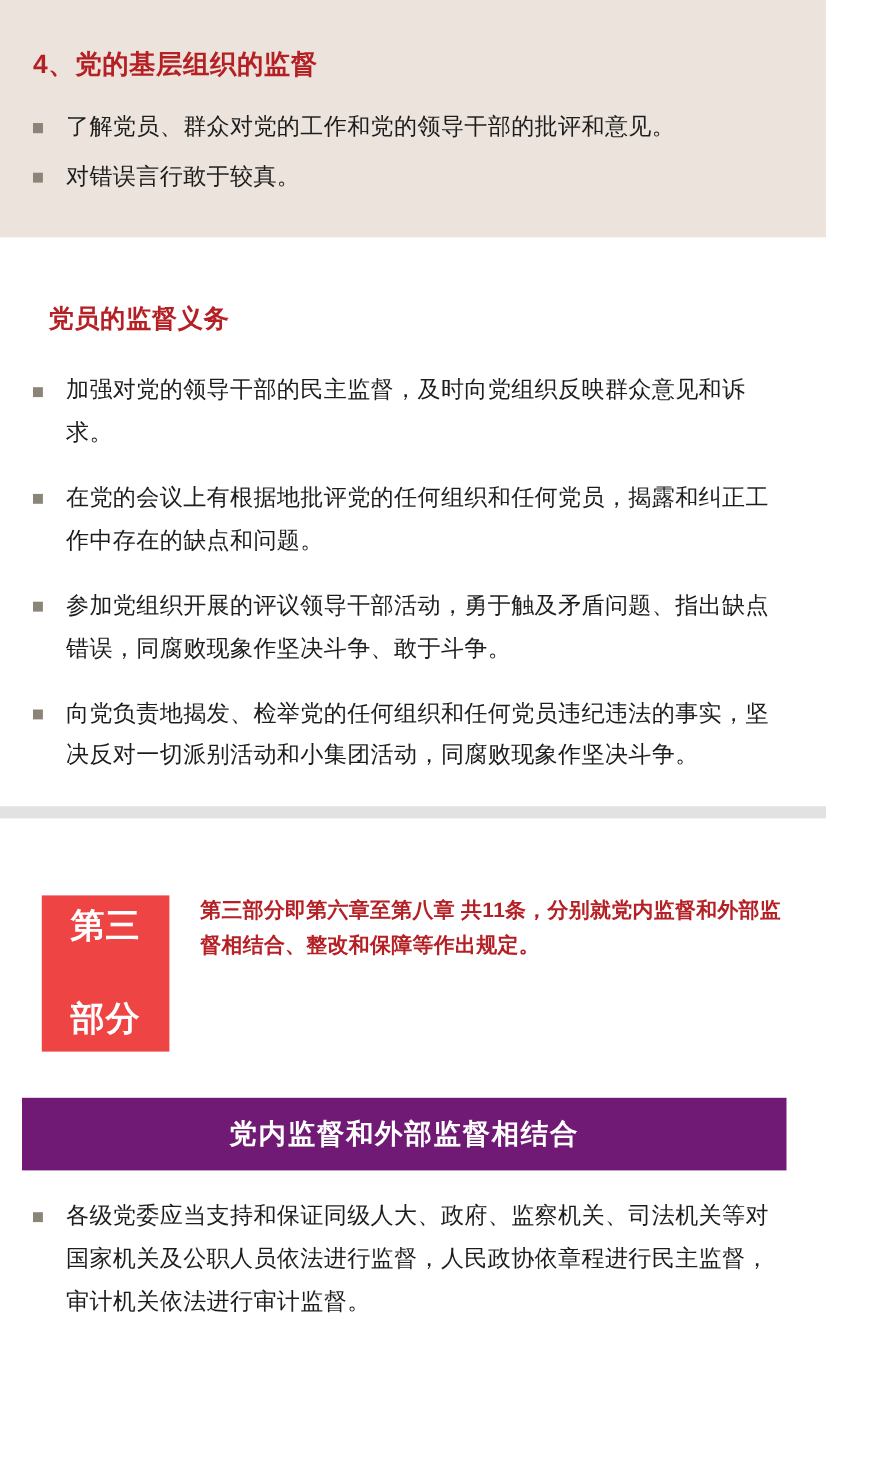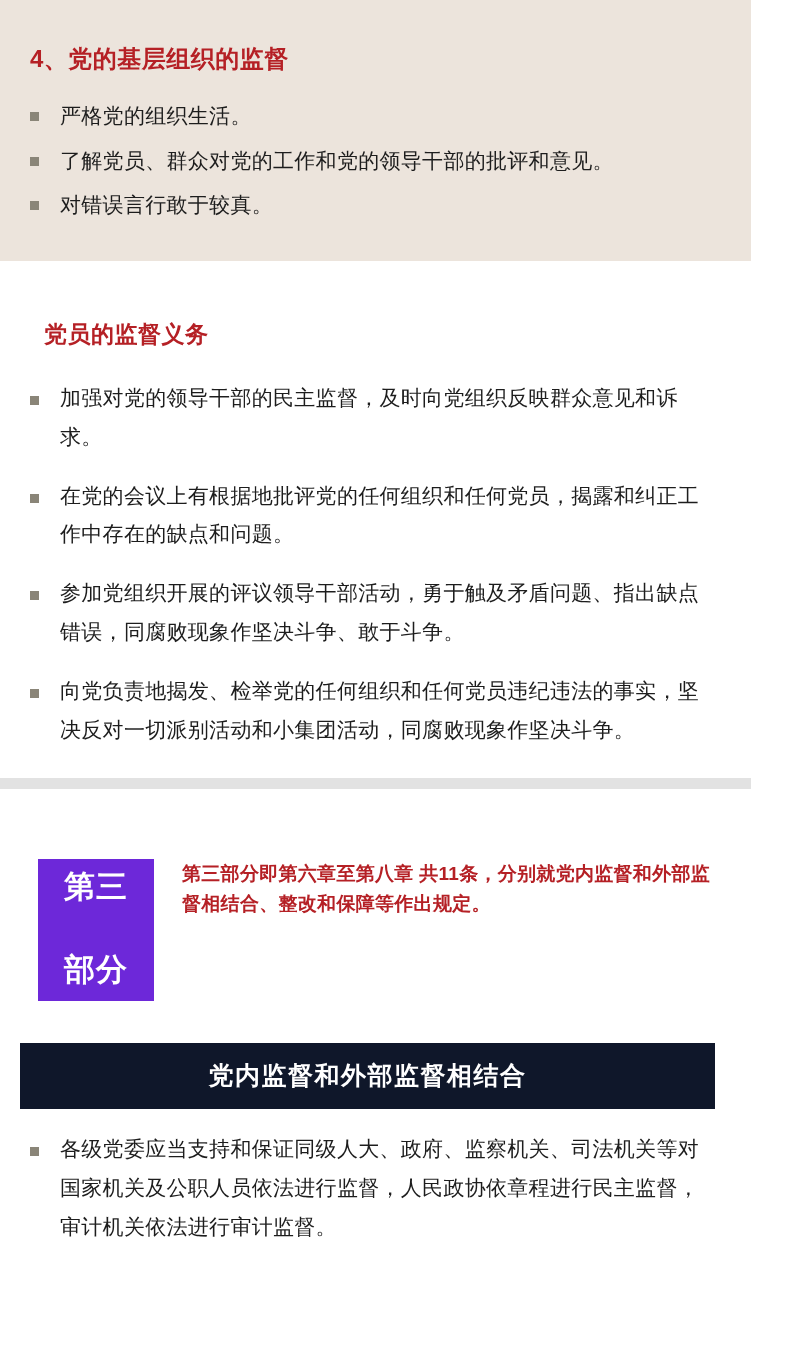--- a/index.html
+++ b/index.html
@@ -43,21 +43,20 @@
     padding: 0 40px 0 60px;
     margin: 14px 0;
     font-size: 21px;
     line-height: 1.45;
     color: #1d1d1d;
     letter-spacing: 0.3px;
   }
   .bullet-list.loose li {
     margin: 20px 0;
     line-height: 1.85;
-    font-family: Liberation Mono, monospace;
   }
   .bullet-list li .sq {
     position: absolute;
     left: 30px;
     top: 0.52em;
     width: 9px;
     height: 9px;
     background: #8a8578;
     display: block;
   }
@@ -93,21 +92,21 @@
   }
   .part-row {
     display: flex;
     align-items: flex-start;
     padding: 0 32px 0 38px;
   }
   .part-badge {
     flex: 0 0 auto;
     width: 116px;
     min-height: 98px;
-    background: #6d28d9;
+    background: #ef4444;
     color: #ffffff;
     font-size: 31px;
     font-weight: bold;
     line-height: 1.18;
     text-align: center;
     padding: 10px 0 12px 0;
     letter-spacing: 1px;
     box-sizing: border-box;
   }
   .part-badge .l2 {
@@ -120,21 +119,21 @@
     color: #b52025;
     font-size: 19px;
     font-weight: bold;
     line-height: 1.62;
     letter-spacing: 0.3px;
   }
 
   
   .banner {
     margin: 42px 36px 0 20px;
-    background: #0f172a;
+    background: #701a75;
     color: #ffffff;
     font-size: 25px;
     font-weight: bold;
     text-align: center;
     padding: 16px 0 17px 0;
     letter-spacing: 1.5px;
   }
 
   .final-list {
     padding-top: 3px;
@@ -144,21 +143,20 @@
 </head>
 <body>
 
 <div class="page">
 
   <section class="beige-block">
     <h2 class="section-title">4、党的基层组织的监督</h2>
     <ul class="bullet-list">
       <li>
         <span class="sq"></span>
-        <span>严格党的组织生活。</span>
       </li>
       <li>
         <span class="sq"></span>
         <span>了解党员、群众对党的工作和党的领导干部的批评和意见。</span>
       </li>
       <li>
         <span class="sq"></span>
         <span>对错误言行敢于较真。</span>
       </li>
     </ul>

